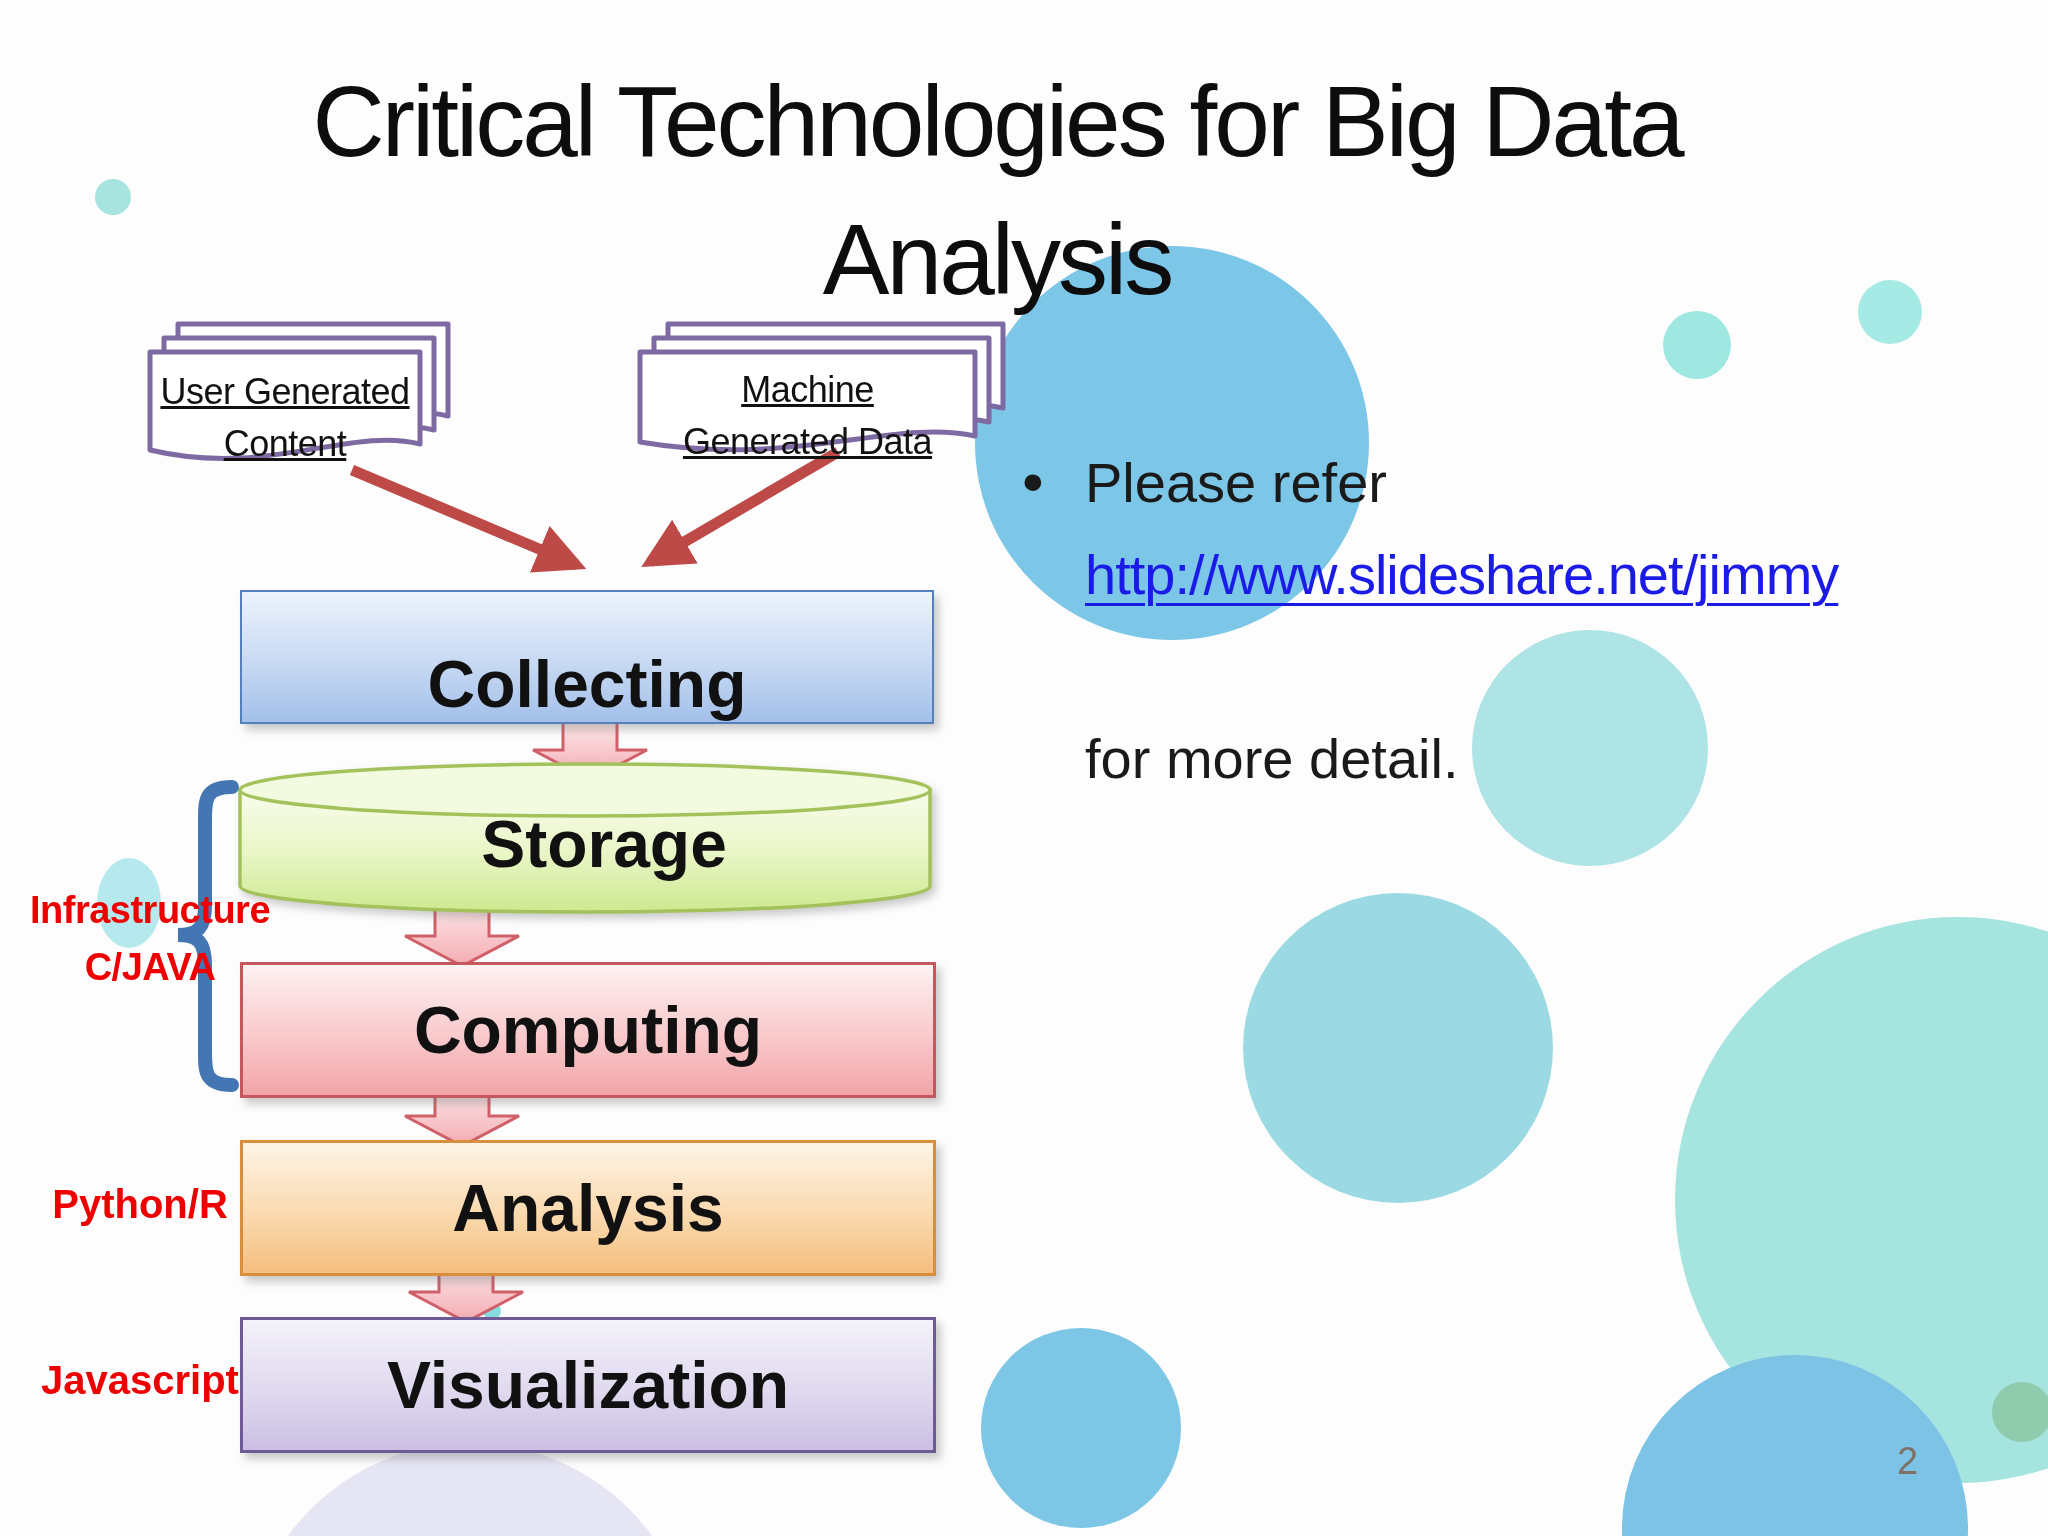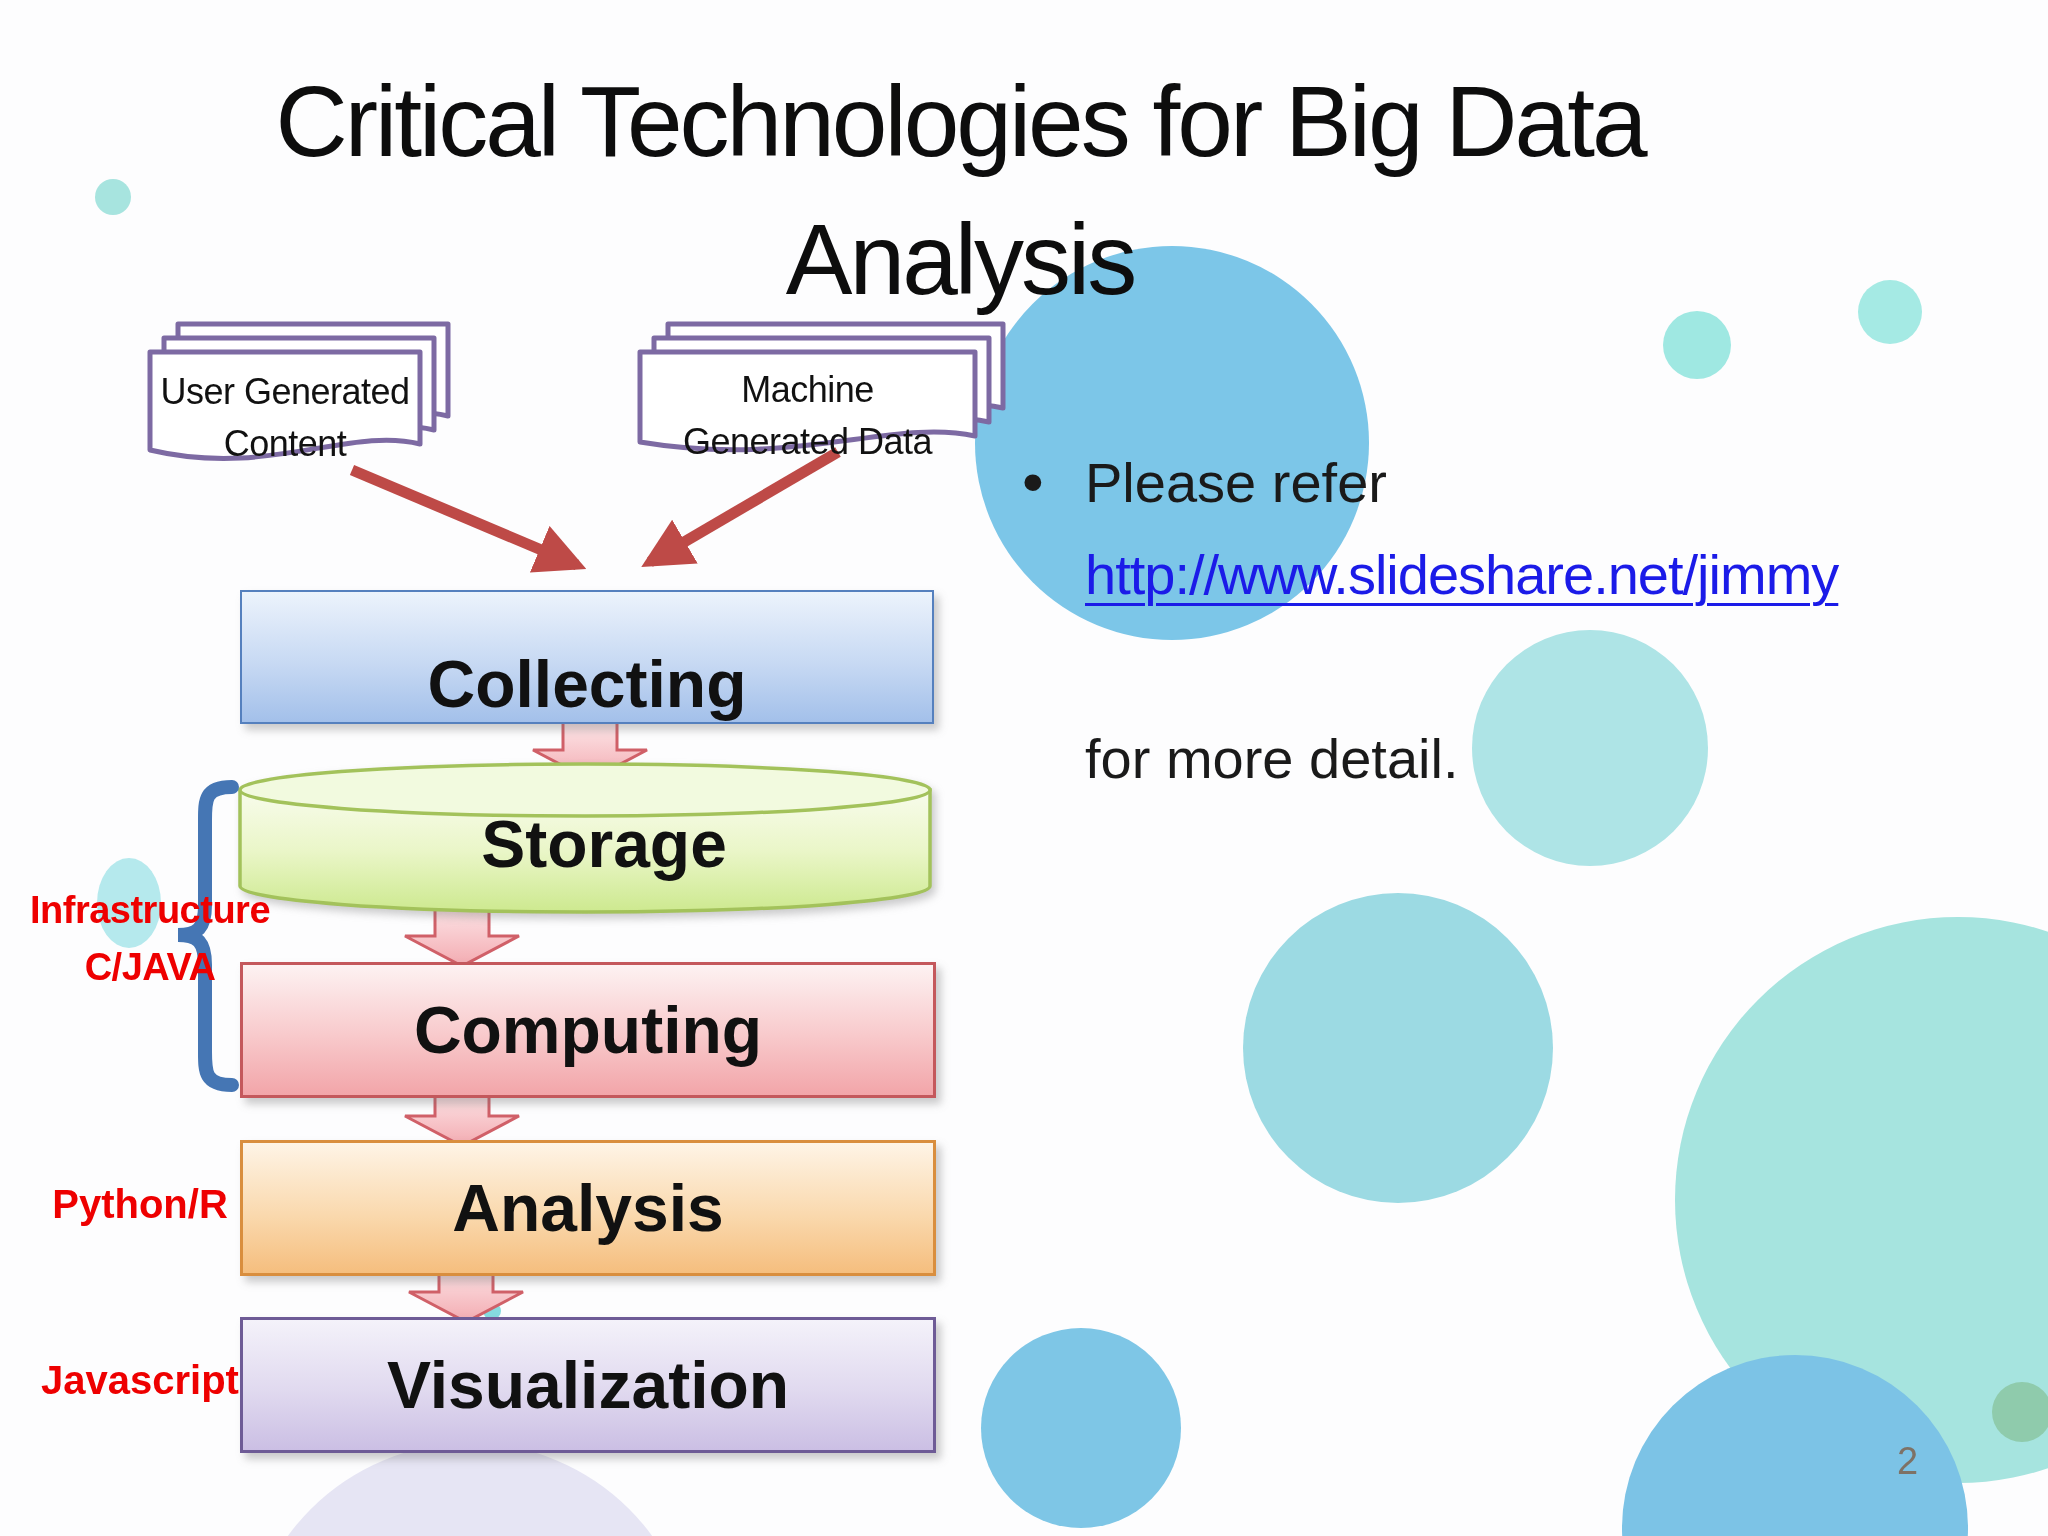--- a/index.html
+++ b/index.html
@@ -17,27 +17,27 @@
   .c-big-teal        { left:1675px; top:917px;  width:566px; height:566px; background:#a6e4df; }
   .c-green-small     { left:1992px; top:1382px; width:60px;  height:60px;  background:#8fcbac; }
   .c-blue-bottom     { left:1622px; top:1355px; width:346px; height:346px; background:#7cc3e6; }
   .c-blue-bottom-mid { left:981px;  top:1328px; width:200px; height:200px; background:#7ec6e6; }
   .c-lavender        { left:245px;  top:1443px; width:450px; height:450px; background:#e6e5f4; }
   .c-tiny-cyan       { left:483px;  top:1302px; width:18px;  height:18px;  background:#86dce0; }
   .c-infra           { left:97px;   top:858px;  width:64px;  height:90px;  background:#b5e9ed; border-radius:50%; }
 
   .title {
     position:absolute; left:0; top:52px; width:1920px; text-align:center;
-    font-size:100px; line-height:138px; color:#0d0d0d; letter-spacing:-3px; z-index:3;
+    font-size:100px; line-height:138px; color:#0d0d0d; letter-spacing:-3px; z-index:3;padding-left:37px;
   }
   .diagram { position:absolute; left:0; top:0; z-index:2; }
 
   .doc-text {
     position:absolute; z-index:4; text-align:center; color:#111;
-    font-size:36px; line-height:52px; letter-spacing:-0.5px;
+    font-size:36px; line-height:52px; letter-spacing:-0.5px;text-decoration:underline;
   }
   .doc-text-user    { left:150px; top:366px; width:270px; }
   .doc-text-machine { left:640px; top:364px; width:335px; }
 
   .box {
     position:absolute; left:240px; width:690px; height:130px; z-index:3;
     display:flex; align-items:center; justify-content:center;
     font-size:66px; font-weight:bold; color:#111;
     box-shadow:5px 6px 8px rgba(110,110,110,0.35);
   }

